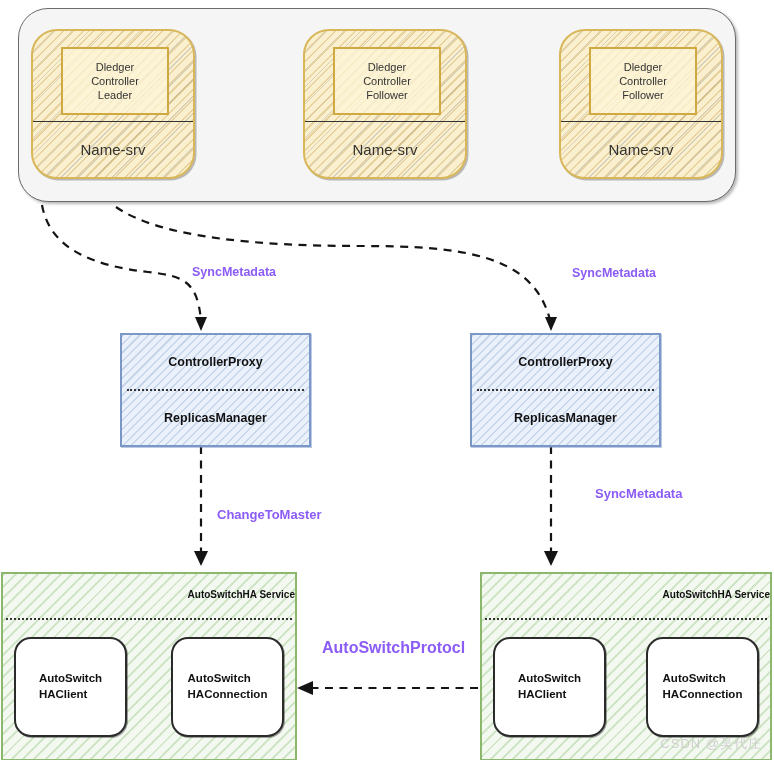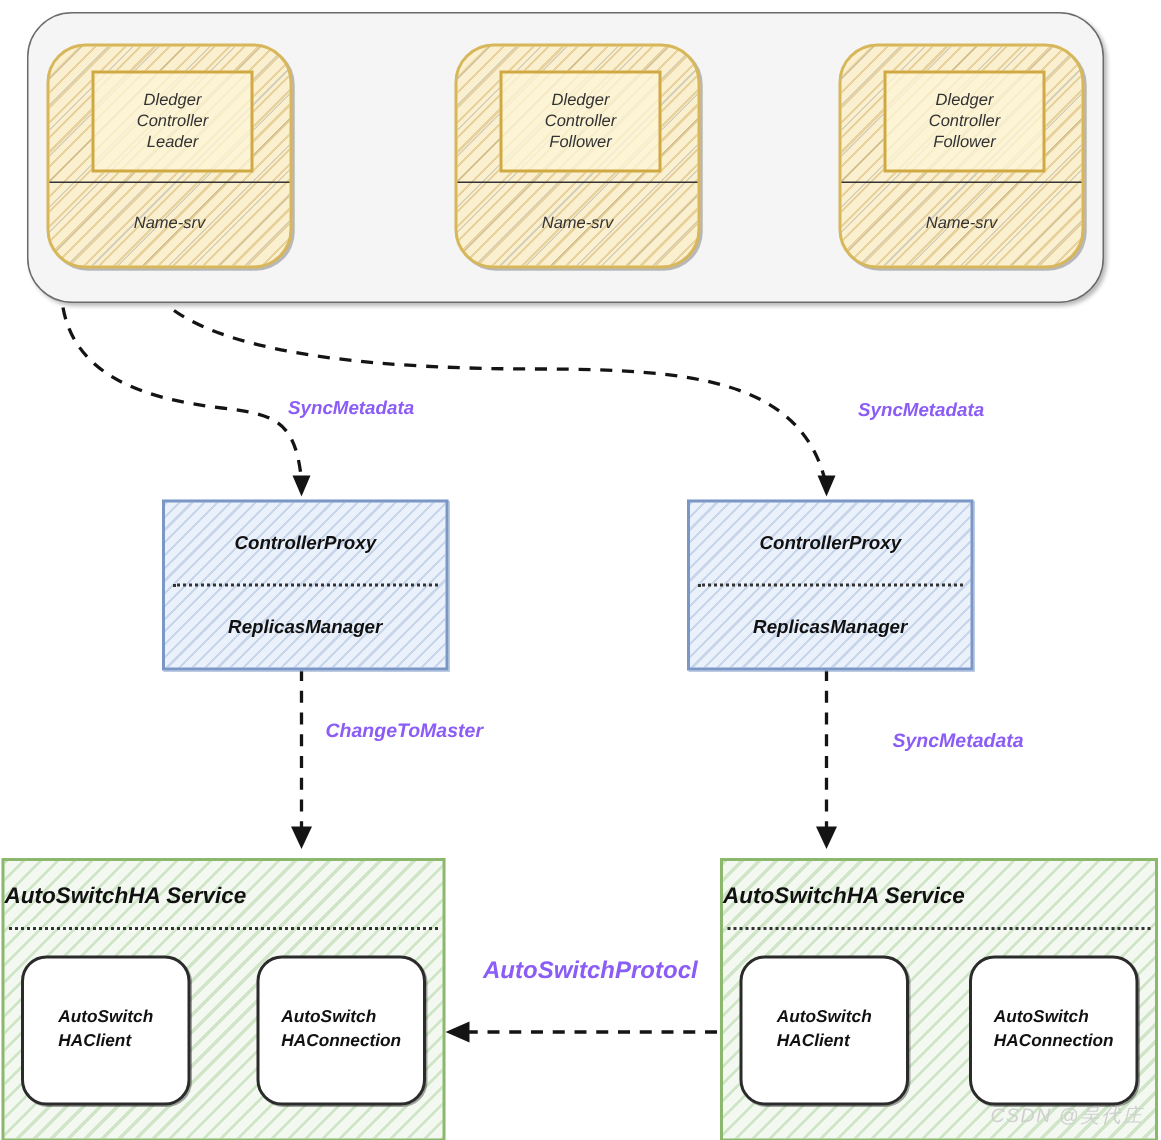--- a/index.html
+++ b/index.html
@@ -1,66 +1,66 @@
 <!DOCTYPE html>
 <html><head>
 <meta charset="utf-8">
 <style>
   html,body{margin:0;padding:0;background:#ffffff;}
   body{width:774px;height:760px;position:relative;font-family:"Liberation Sans",sans-serif;overflow:hidden;}
-  .canvas{position:absolute;inset:0;font-style:italic;}
+  .canvas{position:absolute;inset:0;}
 
   
   .cluster{position:absolute;left:18px;top:8px;width:716px;height:192px;
     background:#f5f5f5;border:1.5px solid #6b6b6b;border-radius:30px;
     box-shadow:2px 2px 3px rgba(0,0,0,.28);}
   .broker{position:absolute;top:20px;width:160px;height:146px;border:2px solid #d8b75a;border-radius:26px;
     background-color:#faefce;
     background-image:
       repeating-linear-gradient(135deg, rgba(201,164,78,.38) 0 1.5px, transparent 1.5px 7px),
       repeating-linear-gradient(135deg, transparent 0 3px, rgba(125,125,125,.28) 3px 4px, transparent 4px 12px);
     box-shadow:1.5px 1.5px 0 rgba(110,110,110,.45);}
   .broker.b1{left:12px;} .broker.b2{left:284px;} .broker.b3{left:540px;}
   .ctrl-box{position:absolute;left:28px;top:16px;width:104px;height:64px;border:2px solid #d0a943;
     background:rgba(253,245,216,.75);display:flex;align-items:center;justify-content:center;
     font-size:11px;color:#333;text-align:center;line-height:1.3;white-space:pre-line;}
   .broker-divider{position:absolute;left:0;right:0;top:90px;border-top:1.5px solid #333;}
   .namesrv{position:absolute;left:0;right:0;top:92px;height:52px;display:flex;align-items:center;justify-content:center;
-    font-size:11px;color:#333;}
+    font-size:15px;color:#333;}
 
   
   .proxy{position:absolute;top:333px;width:187px;height:110px;border:2px solid #7a97c6;
     background-color:#eaf1fb;
     background-image:repeating-linear-gradient(135deg, rgba(122,152,199,.30) 0 1.5px, transparent 1.5px 6px);
-    box-shadow:1px 1px 0 rgba(122,152,199,.5);display:flex;flex-direction:column;}
+    box-shadow:1px 1px 0 rgba(122,152,199,.5);display:flex;flex-direction:column;margin-left:12px;}
   .proxy.left{left:108px;} .proxy.right{left:458px;}
   .proxy .half{flex:1;display:flex;align-items:center;justify-content:center;
     font-weight:bold;font-size:12.5px;color:#111;}
   .proxy .dotline{border-top:2.5px dotted #333;margin:0 5px;}
 
   
   .service{position:absolute;top:572px;height:185px;border:2px solid #8bb86d;
     background-color:#f3f9f1;
     background-image:repeating-linear-gradient(135deg, rgba(139,189,115,.33) 0 2px, transparent 2px 8px);}
   .service.left{left:1px;width:292px;}
   .service.right{left:480px;width:288px;}
-  .svc-title{position:absolute;left:0;right:0;top:15px;text-align:left;
-    font-weight:bold;font-size:15px;color:#111;}
+  .svc-title{position:absolute;left:0;right:0;top:15px;text-align:right;
+    font-weight:bold;font-size:10px;color:#111;}
   .svc-dotline{position:absolute;left:3px;right:3px;top:44px;border-top:2.5px dotted #333;}
   .svc-children{position:absolute;left:11px;right:11px;top:63px;display:flex;justify-content:space-between;}
   .child-box{width:109px;height:96px;background:#ffffff;border:2px solid #2b2b2b;border-radius:17px;
     display:flex;align-items:center;justify-content:center;text-align:left;
     font-weight:bold;font-size:11.5px;color:#111;line-height:1.35;white-space:pre-line;
     box-shadow:1px 1px 0 rgba(0,0,0,.35);}
 
   
   .edge-label{position:absolute;font-weight:bold;font-size:12.5px;color:#8b5cf6;white-space:nowrap;}
   .lbl-sync-left{left:192px;top:265px;}
   .lbl-sync-right{left:572px;top:266px;}
-  .lbl-master{left:217px;top:479px;font-size:13px;}
+  .lbl-master{left:217px;top:507px;font-size:13px;}
   .lbl-slave{left:595px;top:486px;font-size:13px;}
   .lbl-proto{left:322px;top:639px;font-size:16px;}
 
   
   svg.arrows{position:absolute;inset:0;pointer-events:none;}
   .dash{fill:none;stroke:#141414;stroke-width:2.2;stroke-dasharray:8 6.5;}
   .head{fill:#141414;stroke:none;}
 
   
   .watermark{position:absolute;right:12px;top:735px;font-size:13px;color:rgba(205,205,205,.95);letter-spacing:1px;}

